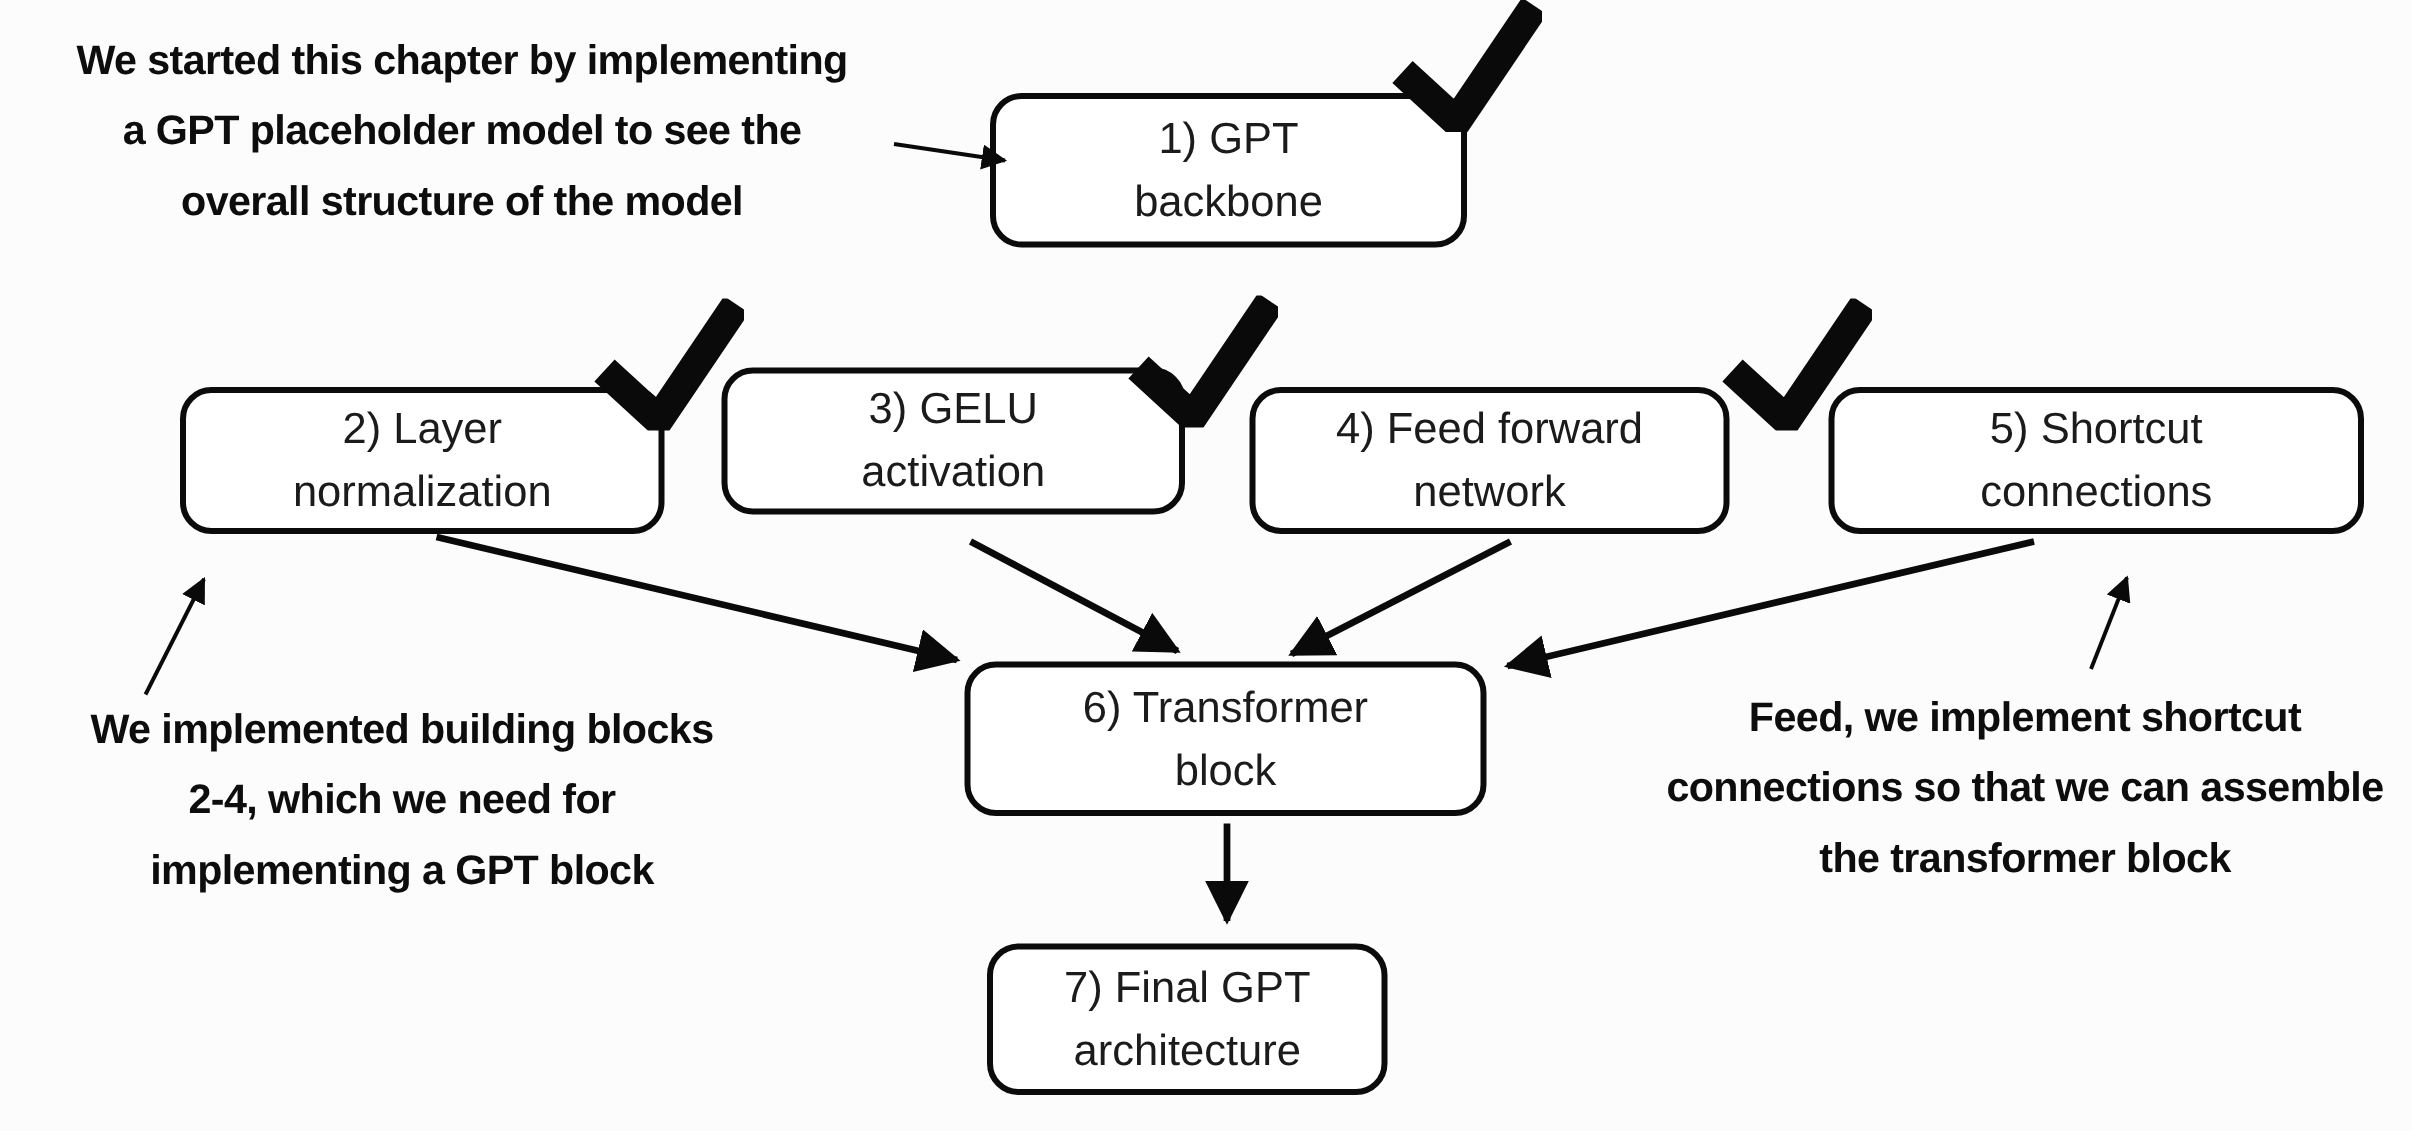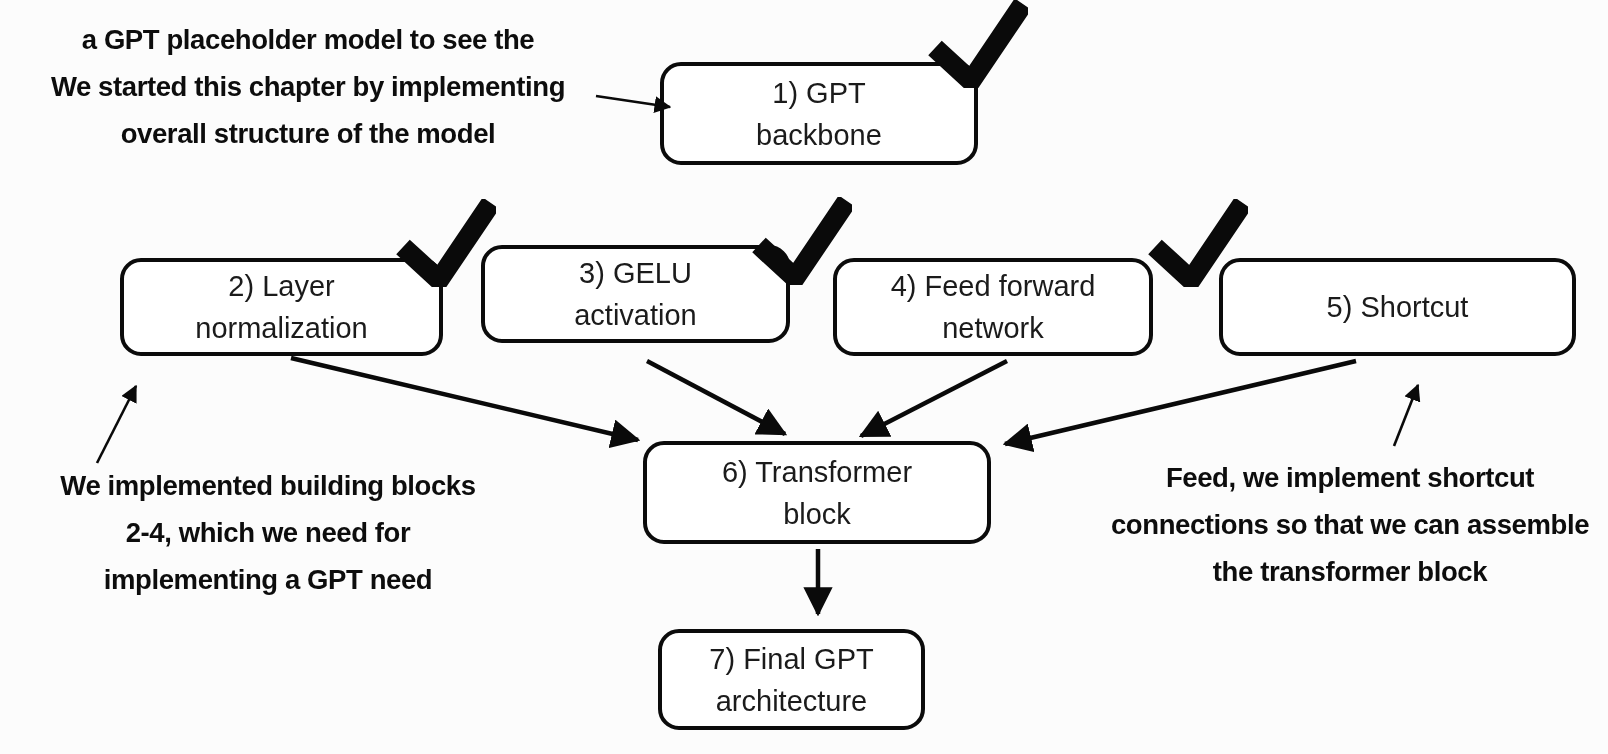--- a/index.html
+++ b/index.html
@@ -73,29 +73,29 @@
   #arrows line { stroke: #0a0a0a; fill: none; }
   #arrows line.flow { stroke-width: 4.5; }
   #arrows line.notearrow { stroke-width: 2.6; }
 </style>
 </head>
 <body>
 
 <div id="stage">
 
   <div class="note" style="left:8px; top:16px; width:600px;">
+    <span>We started this chapter by implementing</span>
     <span>a GPT placeholder model to see the</span>
-    <span>We started this chapter by implementing</span>
     <span>overall structure of the model</span>
   </div>
 
   <div class="note" style="left:8px; top:462px; width:520px;">
     <span>We implemented building blocks</span>
     <span>2-4, which we need for</span>
-    <span>implementing a GPT need</span>
+    <span>implementing a GPT block</span>
   </div>
 
   <div class="note" style="left:1092px; top:454px; width:516px;">
     <span>Feed, we implement shortcut</span>
     <span>connections so that we can assemble</span>
     <span>the transformer block</span>
   </div>
 
   <div class="box" style="left:660px; top:62px; width:318px; height:103px;">
     <span>1) GPT</span>
@@ -112,20 +112,21 @@
     <span>activation</span>
   </div>
 
   <div class="box" style="left:833px; top:258px; width:320px; height:98px;">
     <span>4) Feed forward</span>
     <span>network</span>
   </div>
 
   <div class="box" style="left:1219px; top:258px; width:357px; height:98px;">
     <span>5) Shortcut</span>
+    <span>connections</span>
   </div>
 
   <div class="box" style="left:643px; top:441px; width:348px; height:103px;">
     <span>6) Transformer</span>
     <span>block</span>
   </div>
 
   <div class="box" style="left:658px; top:629px; width:267px; height:101px;">
     <span>7) Final GPT</span>
     <span>architecture</span>

